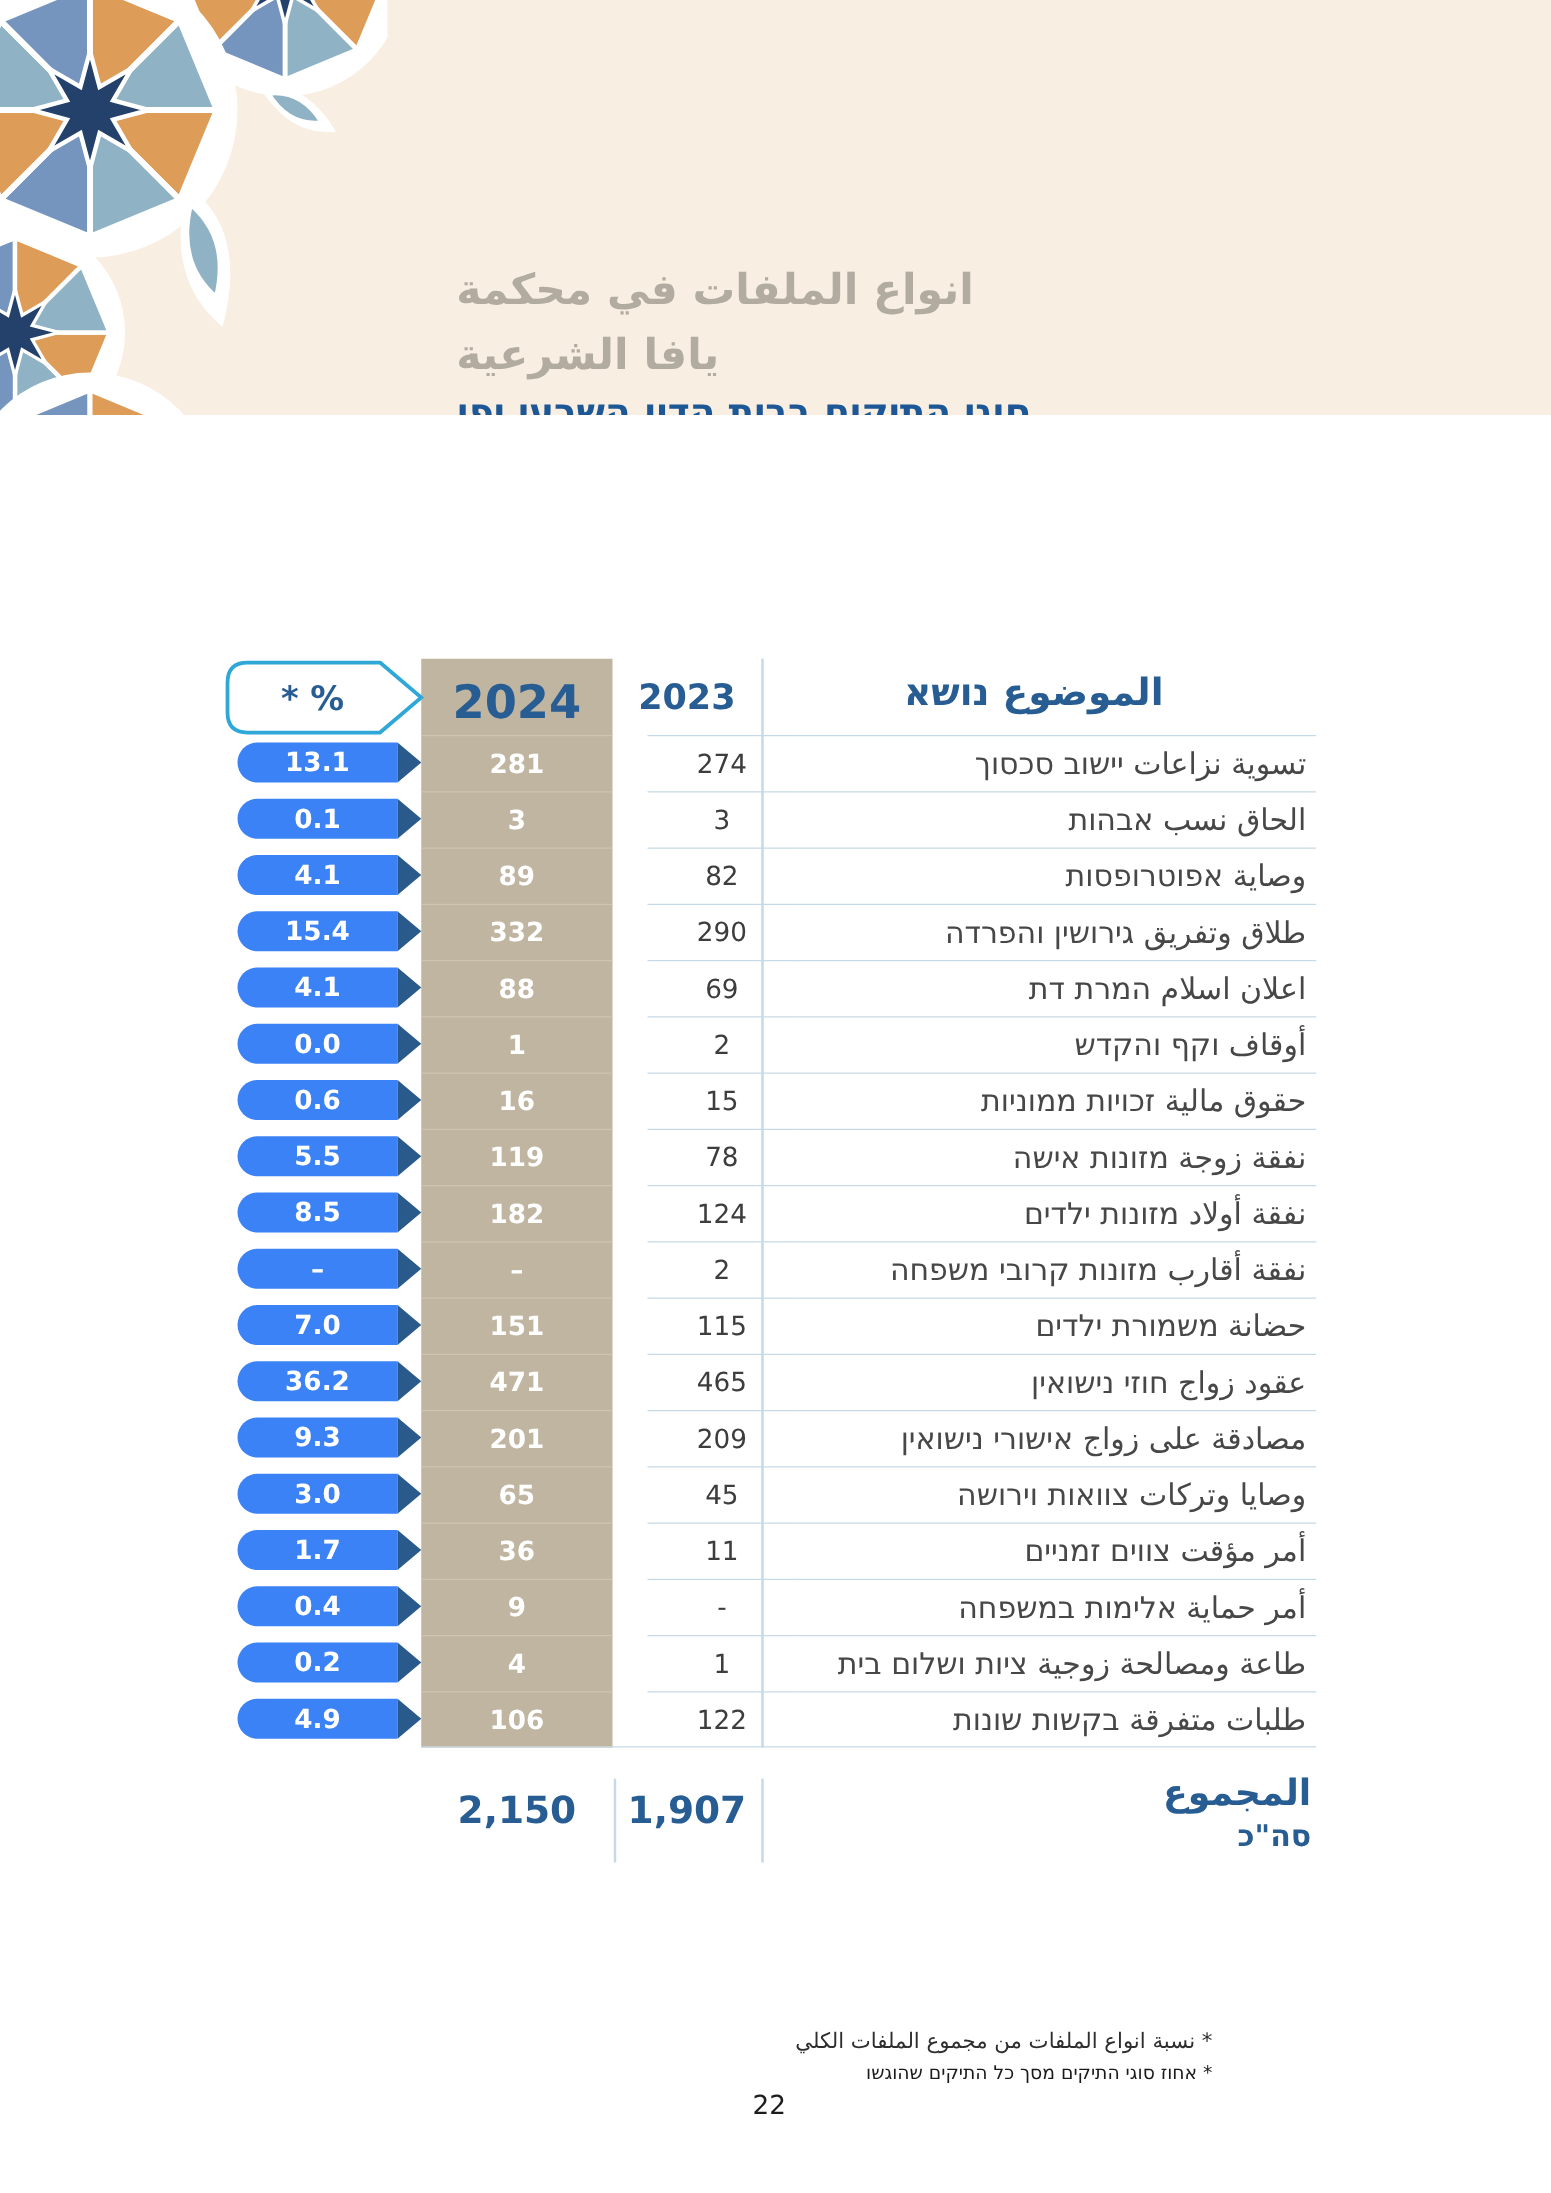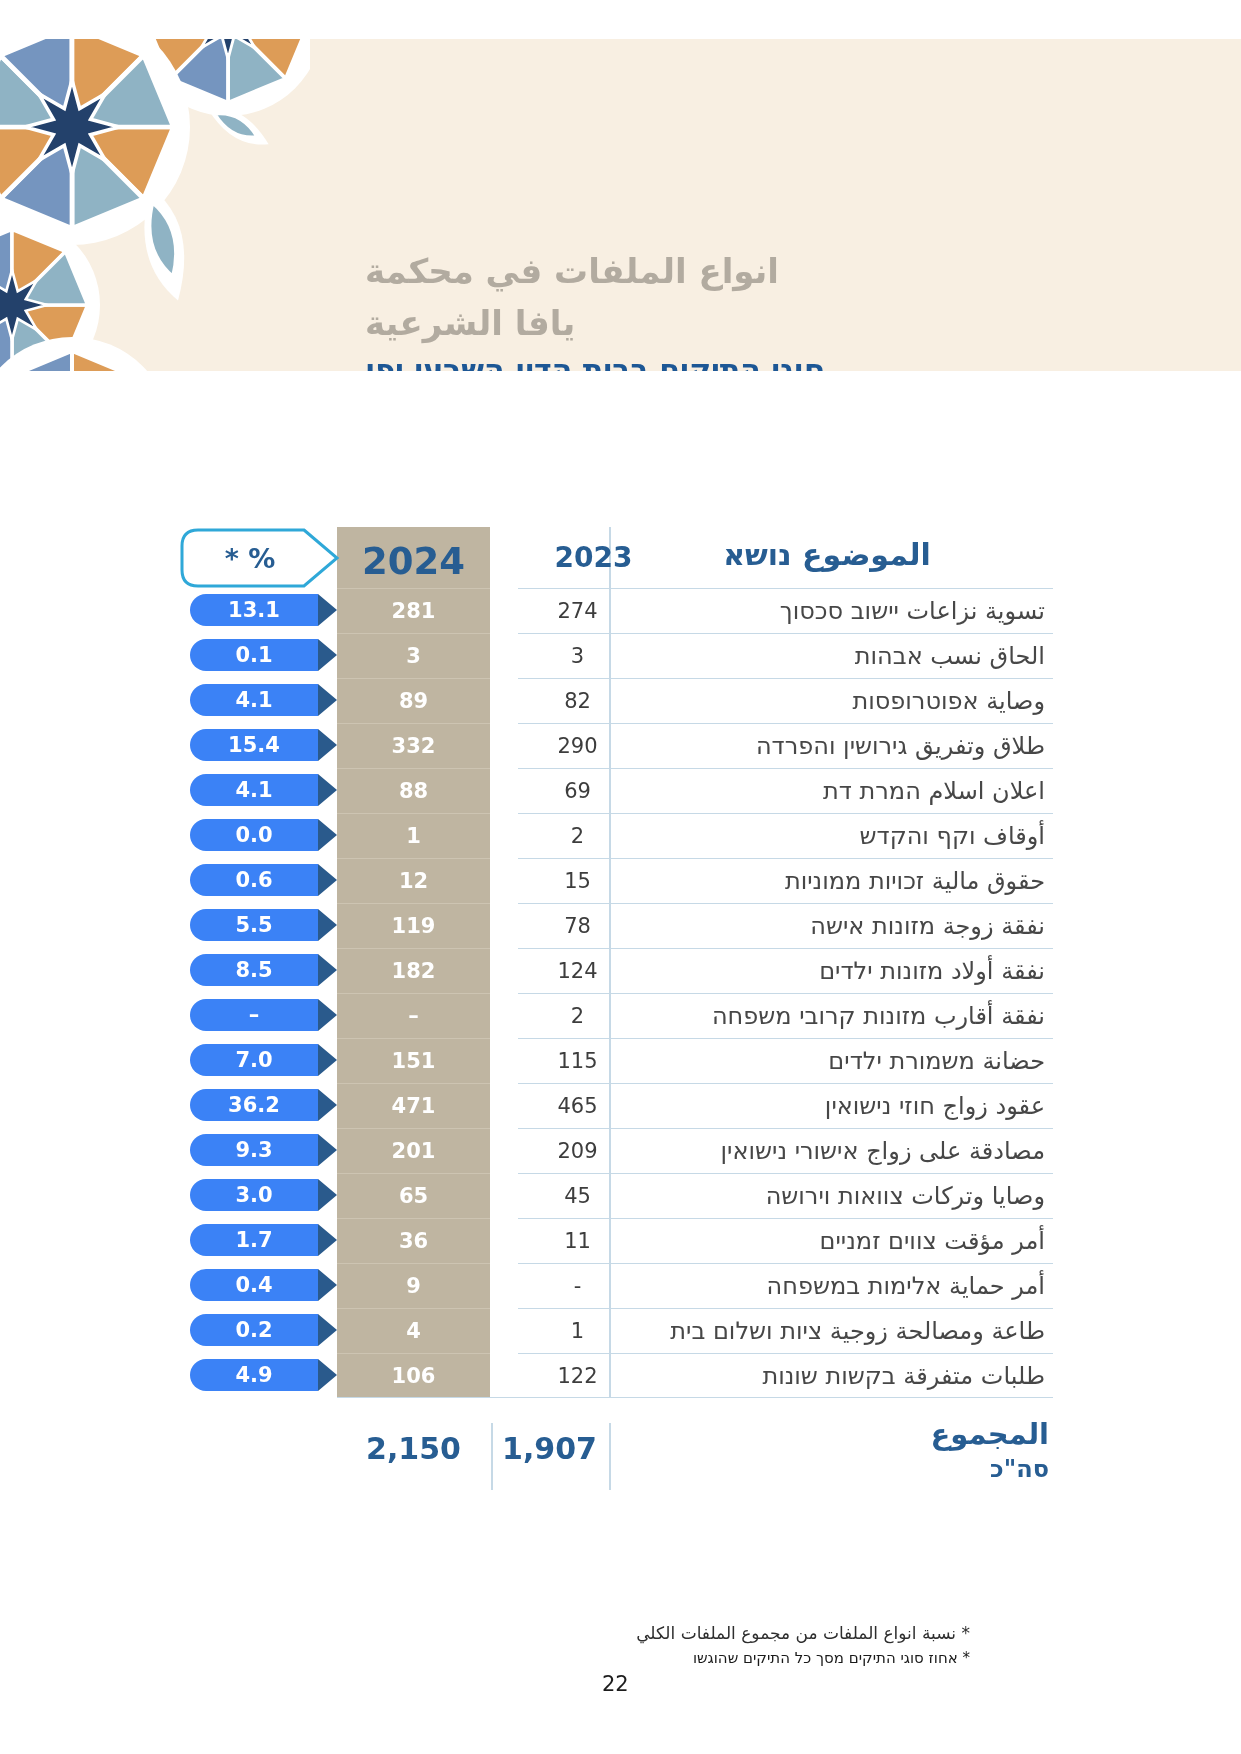--- a/index.html
+++ b/index.html
@@ -2,35 +2,35 @@
 <html lang="ar"><head>
 <meta charset="utf-8">
 <style>
   html,body{margin:0;padding:0;}
   body{
     width:1241px;height:1754px;position:relative;background:#ffffff;
     font-family:"DejaVu Sans","Liberation Sans",sans-serif;
     overflow:hidden;
   }
   
-  .band{position:absolute;left:0;top:0;width:1241px;height:332px;background:#f8efe2;overflow:hidden;margin-top:39px;}
+  .band{position:absolute;left:0;top:0;width:1241px;height:332px;background:#f8efe2;overflow:hidden;}
   .ornament{position:absolute;left:0;top:0;}
   
   .titles{position:absolute;left:365px;top:206px;width:460px;text-align:left;}
   .title-ar{font-size:34px;font-weight:bold;color:#b2aba0;line-height:52px;direction:rtl;unicode-bidi:plaintext;}
   .title-he{font-size:30px;font-weight:bold;color:#1d5795;line-height:42px;direction:rtl;}
   
   .tablewrap{position:absolute;left:178px;top:527px;width:875px;height:871px;}
   .tan-col{position:absolute;left:159px;top:0;width:153px;height:871px;background:#bfb5a1;}
   .v-divider{position:absolute;left:431px;top:0;width:2px;height:871px;background:#c6d9e6;}
   .bottom-line{position:absolute;left:159px;top:870px;width:716px;height:1px;background:#c6d9e6;}
   .thead{position:absolute;left:0;top:0;width:875px;height:61px;}
   .pct-header-svg{position:absolute;left:0;top:0;}
   .h2024{position:absolute;left:159px;top:13px;width:153px;text-align:center;font-size:37px;font-weight:bold;color:#275d92;}
-  .h2023{position:absolute;left:312px;top:14px;width:119px;text-align:center;font-size:28px;font-weight:bold;color:#275d92;padding-left:44px;}
+  .h2023{position:absolute;left:312px;top:14px;width:119px;text-align:center;font-size:28px;font-weight:bold;color:#275d92;}
   .hsubject{position:absolute;left:431px;top:10px;width:436px;text-align:center;font-size:30px;font-weight:bold;color:#275d92;direction:rtl;padding-right:8px;}
   .rows{position:absolute;left:0;top:61px;width:875px;}
   .row{display:flex;height:45px;position:relative;}
   .pillbox{width:159px;position:relative;}
   .pct-pill{position:absolute;left:12px;top:6px;height:32px;width:128px;background:#3b82f6;border-radius:16px 0 0 16px;
             color:#ffffff;font-weight:bold;font-size:21px;text-align:center;line-height:32px;}
   .pill-arrow{position:absolute;left:140px;top:6px;width:0;height:0;
               border-top:16px solid transparent;border-bottom:16px solid transparent;border-left:19px solid #2a5a8c;}
   .cell{box-sizing:border-box;}
   .c2024{width:153px;text-align:center;font-size:21px;font-weight:bold;color:#ffffff;line-height:44px;border-top:1px solid #cdc4b2;}
@@ -162,21 +162,21 @@
     <div class="cell c2024">1</div>
     <div class="cell c2023">2</div>
     <div class="cell csubject">أوقاف וקף והקדש</div>
   </div>
 
   <div class="row">
     <div class="pillbox">
       <div class="pct-pill">0.6</div>
       <div class="pill-arrow"></div>
     </div>
-    <div class="cell c2024">12</div>
+    <div class="cell c2024">16</div>
     <div class="cell c2023">15</div>
     <div class="cell csubject">حقوق مالية זכויות ממוניות</div>
   </div>
 
   <div class="row">
     <div class="pillbox">
       <div class="pct-pill">5.5</div>
       <div class="pill-arrow"></div>
     </div>
     <div class="cell c2024">119</div>

